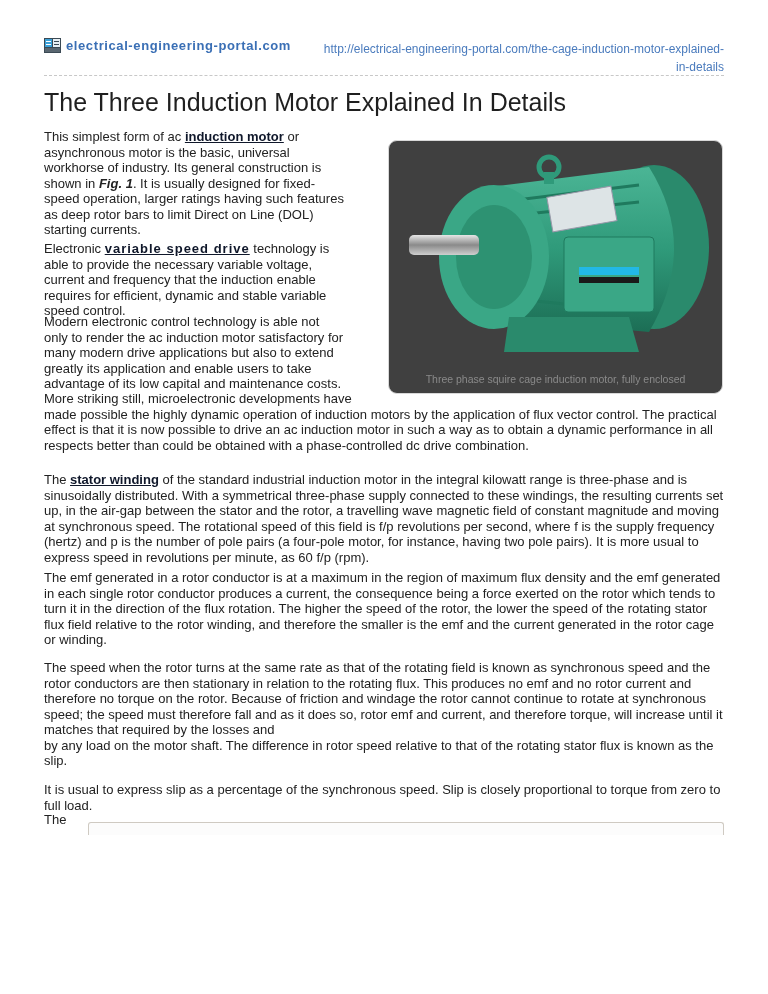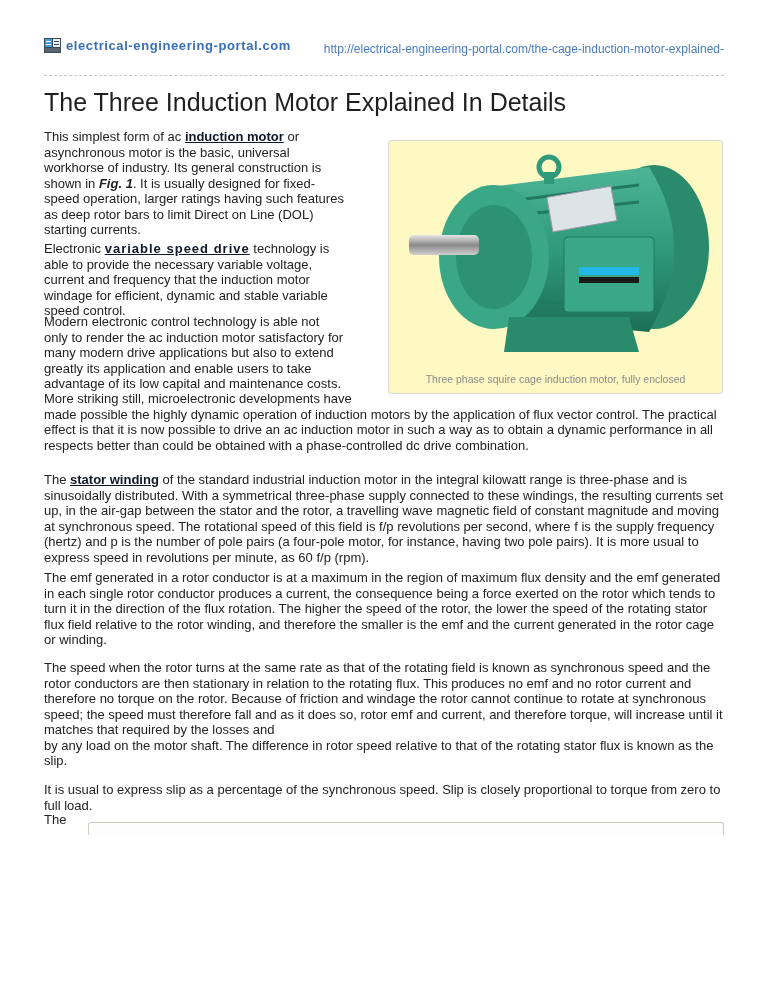--- a/index.html
+++ b/index.html
@@ -23,21 +23,21 @@
     position: absolute; left: 44px; top: 88px; margin: 0;
     font-family: "Liberation Sans", sans-serif; font-weight: normal; font-size: 25px; color: #1f1f1f;
   }
   .p { position: absolute; left: 44px; margin: 0; font-size: 13px; line-height: 15.5px; color: #222; }
   .narrow { width: 300px; }
   .wide { width: 685px; }
   a.link { color: #0f172a; font-weight: bold; text-decoration: underline; }
   a.link.spaced { letter-spacing: 1px; }
   .figure {
     position: absolute; left: 388px; top: 140px; width: 333px; height: 252px;
-    border: 1px solid #d8d8d8; border-radius: 3px; background: #fef9c3;
+    border: 1px solid #d8d8d8; border-radius: 9px; background: #404040;
   }
   .figure svg { position: absolute; left: 10px; top: 6px; }
   .caption {
     position: absolute; left: 0; right: 0; top: 232px; text-align: center;
     font-size: 10.5px; color: #8a8a8a;
   }
   .box {
     position: absolute; left: 88px; top: 822px; width: 634px; height: 12px;
     border: 1px solid #cfcac2; border-bottom: none; border-radius: 3px 3px 0 0; background: #fcfcfc;
   }
@@ -54,29 +54,30 @@
       <rect x="2" y="3" width="5" height="1" fill="#fff"></rect>
       <rect x="2" y="6" width="5" height="1" fill="#fff"></rect>
       <rect x="10" y="3" width="5" height="1" fill="#3b4a55"></rect>
       <rect x="10" y="6" width="5" height="1" fill="#3b4a55"></rect>
       <rect x="1" y="10" width="15" height="4" fill="#596670"></rect>
     </svg>
     <span class="site-name">electrical-engineering-portal.com</span>
   </div>
   <div class="url">
     <div>http://electrical-engineering-portal.com/the-cage-induction-motor-explained-</div>
+    <div>in-details</div>
   </div>
 </div>
 <div class="dash"></div>
 
 <h1>The Three Induction Motor Explained In Details</h1>
 
 <p class="p narrow" style="top:129px;"><span>This simplest form of ac </span><a class="link">induction motor</a><span> or asynchronous motor is the basic, universal workhorse of industry. Its general construction is shown in </span><b><i>Fig. 1</i></b><span>. It is usually designed for fixed-speed operation, larger ratings having such features as deep rotor bars to limit Direct on Line (DOL) starting currents.</span></p>
 
-<p class="p narrow" style="top:241px;"><span>Electronic </span><a class="link spaced">variable speed drive</a><span> technology is able to provide the necessary variable voltage, current and frequency that the induction motor windage for efficient, dynamic and stable variable speed control.</span></p>
+<p class="p narrow" style="top:241px;"><span>Electronic </span><a class="link spaced">variable speed drive</a><span> technology is able to provide the necessary variable voltage, current and frequency that the induction enable requires for efficient, dynamic and stable variable speed control.</span></p>
 
 <p class="p narrow" style="top:314px;">Modern electronic control technology is able not only to render the ac induction motor satisfactory for many modern drive applications but also to extend greatly its application and enable users to take advantage of its low capital and maintenance costs.</p>
 
 <div class="figure">
   <svg width="312" height="222" viewBox="0 0 312 222">
     <defs>
       <linearGradient id="body" x1="0" y1="0" x2="0" y2="1">
         <stop offset="0" stop-color="#4bb595"></stop>
         <stop offset="0.5" stop-color="#2f9a7a"></stop>
         <stop offset="1" stop-color="#1c6e55"></stop>

